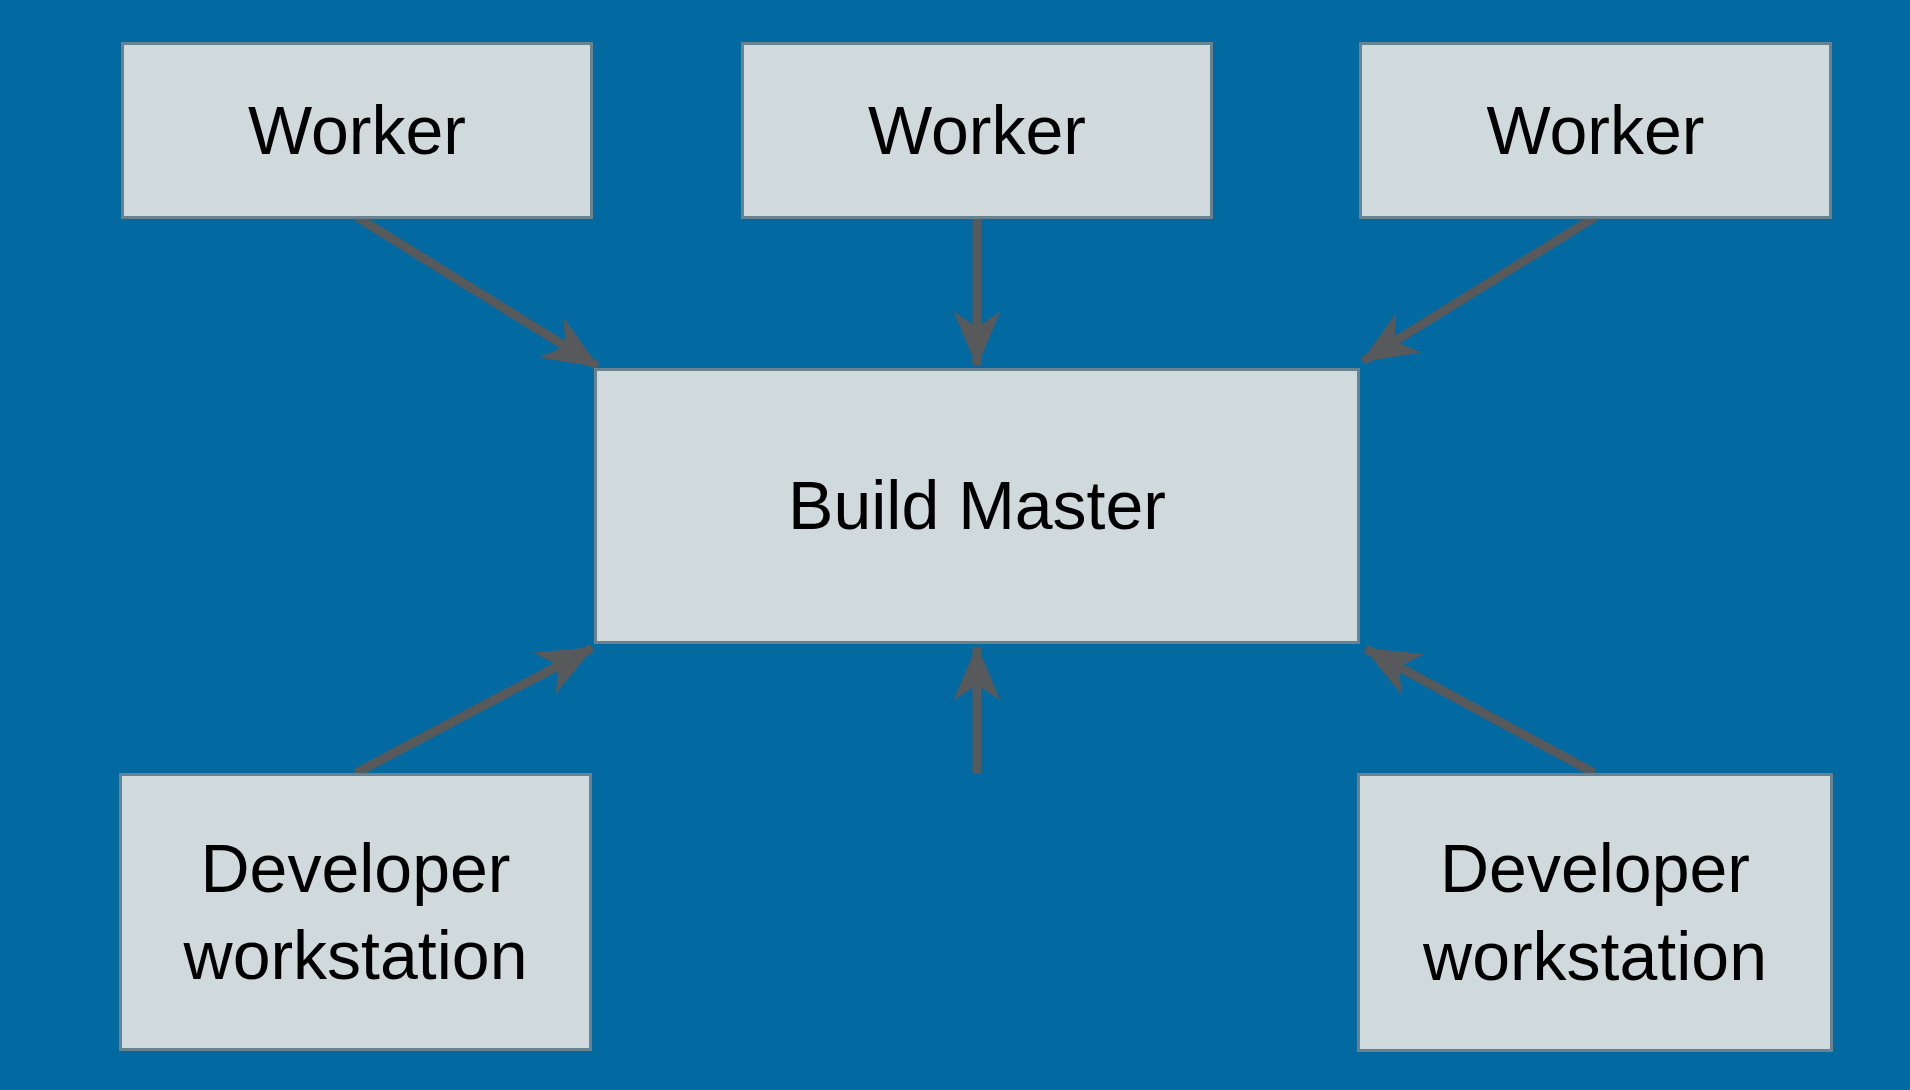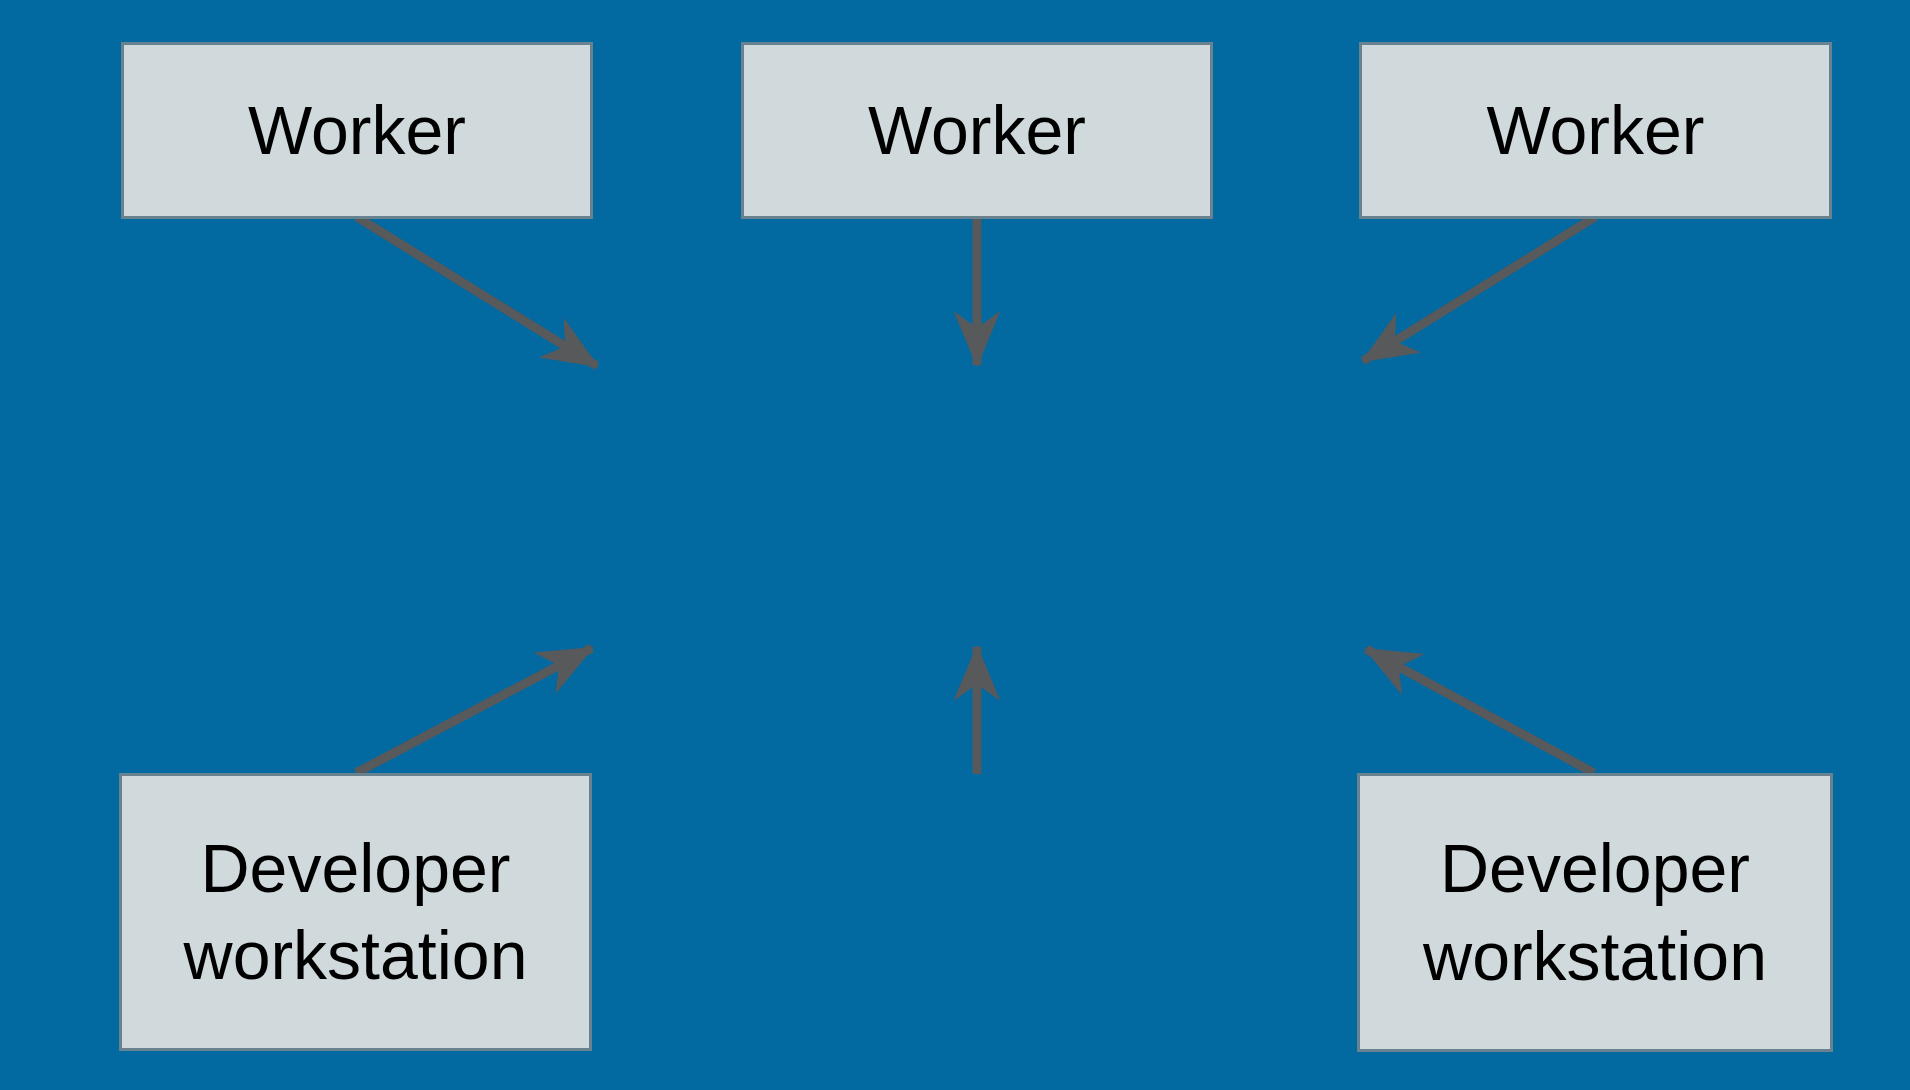--- a/index.html
+++ b/index.html
@@ -81,20 +81,23 @@
   </div>
 
   <div class="node" id="node-worker-center">
     <span class="node-label">Worker</span>
   </div>
 
   <div class="node" id="node-worker-right">
     <span class="node-label">Worker</span>
   </div>
 
+  <div class="node" id="node-build-master">
+    <span class="node-label">Build Master</span>
+  </div>
 
   <div class="node" id="node-dev-workstation-left">
     <span class="node-label">Developer workstation</span>
   </div>
 
 
   <div class="node" id="node-dev-workstation-right">
     <span class="node-label">Developer workstation</span>
   </div>
 

